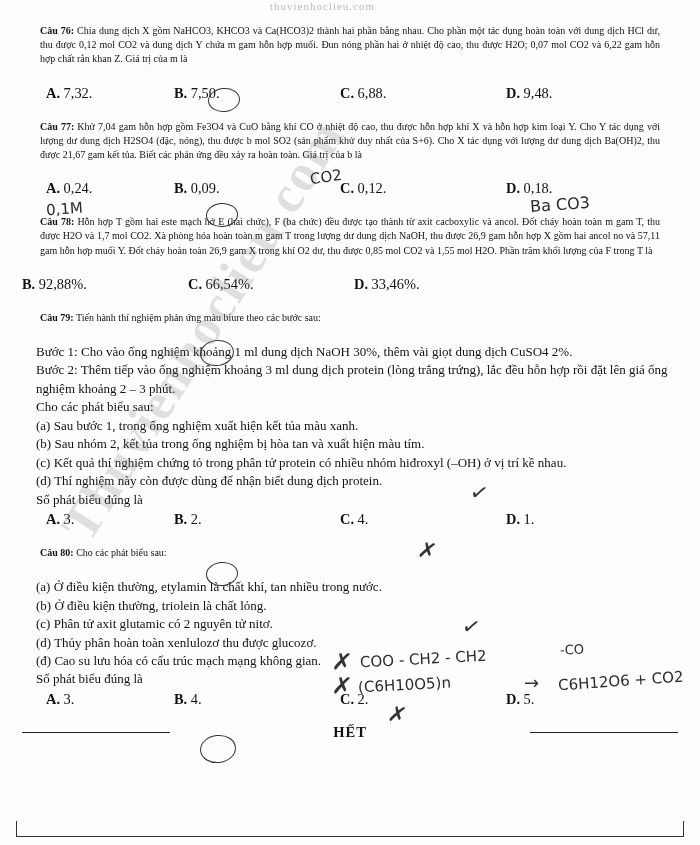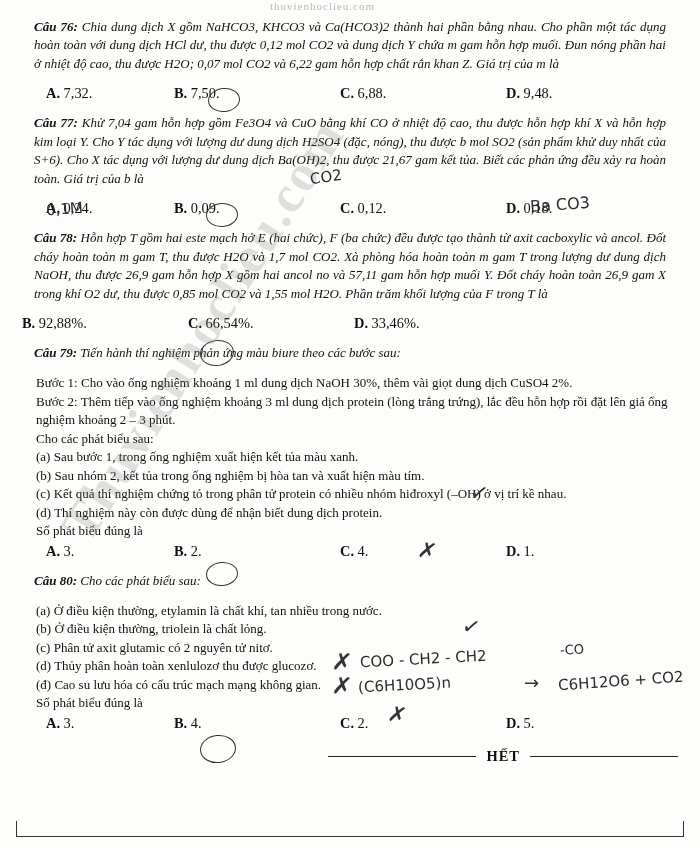--- a/index.html
+++ b/index.html
@@ -29,40 +29,39 @@
     font-weight:bold;
     z-index:5;
   }
   .topfade{
     position:absolute;top:0;left:270px;
     font-size:11px;color:#b9b9b9;letter-spacing:1px;
   }
   .q{margin-bottom:9px;}
   .qhead{font-weight:bold;}
   .ptext{
-    font-size:13px;
+    font-size:10px;
     line-height:1.42;
     text-align:justify;
-    margin:12px;
-    font-style:italic;
+    margin:18px;
   }
   .sub{margin:0 0 0 14px;font-size:13px;line-height:1.42;}
   .answers{
     display:flex;
     margin:2px 0 0 0;
     font-size:14.4px;
   }
   .answers span{display:inline-block;}
   .a1{width:128px;padding-left:24px;}
   .a2{width:166px;}
   .a3{width:166px;}
   .a4{width:150px;}
   .hr-end{
     margin-top:16px;
-    display:flex;align-items:center;justify-content:flex-end;
+    display:flex;align-items:center;justify-content:space-between;
     gap:10px;
     font-weight:bold;font-size:14.5px;letter-spacing:1px;
   }
   .hr-end .line{width:148px;height:1px;background:#222;display:block;}
   .frameline{
     position:absolute;left:16px;right:16px;bottom:8px;height:1px;background:#333;
   }
   .framelineL{position:absolute;left:16px;bottom:8px;width:1px;height:16px;background:#333;}
   .framelineR{position:absolute;right:16px;bottom:8px;width:1px;height:16px;background:#333;}
 

